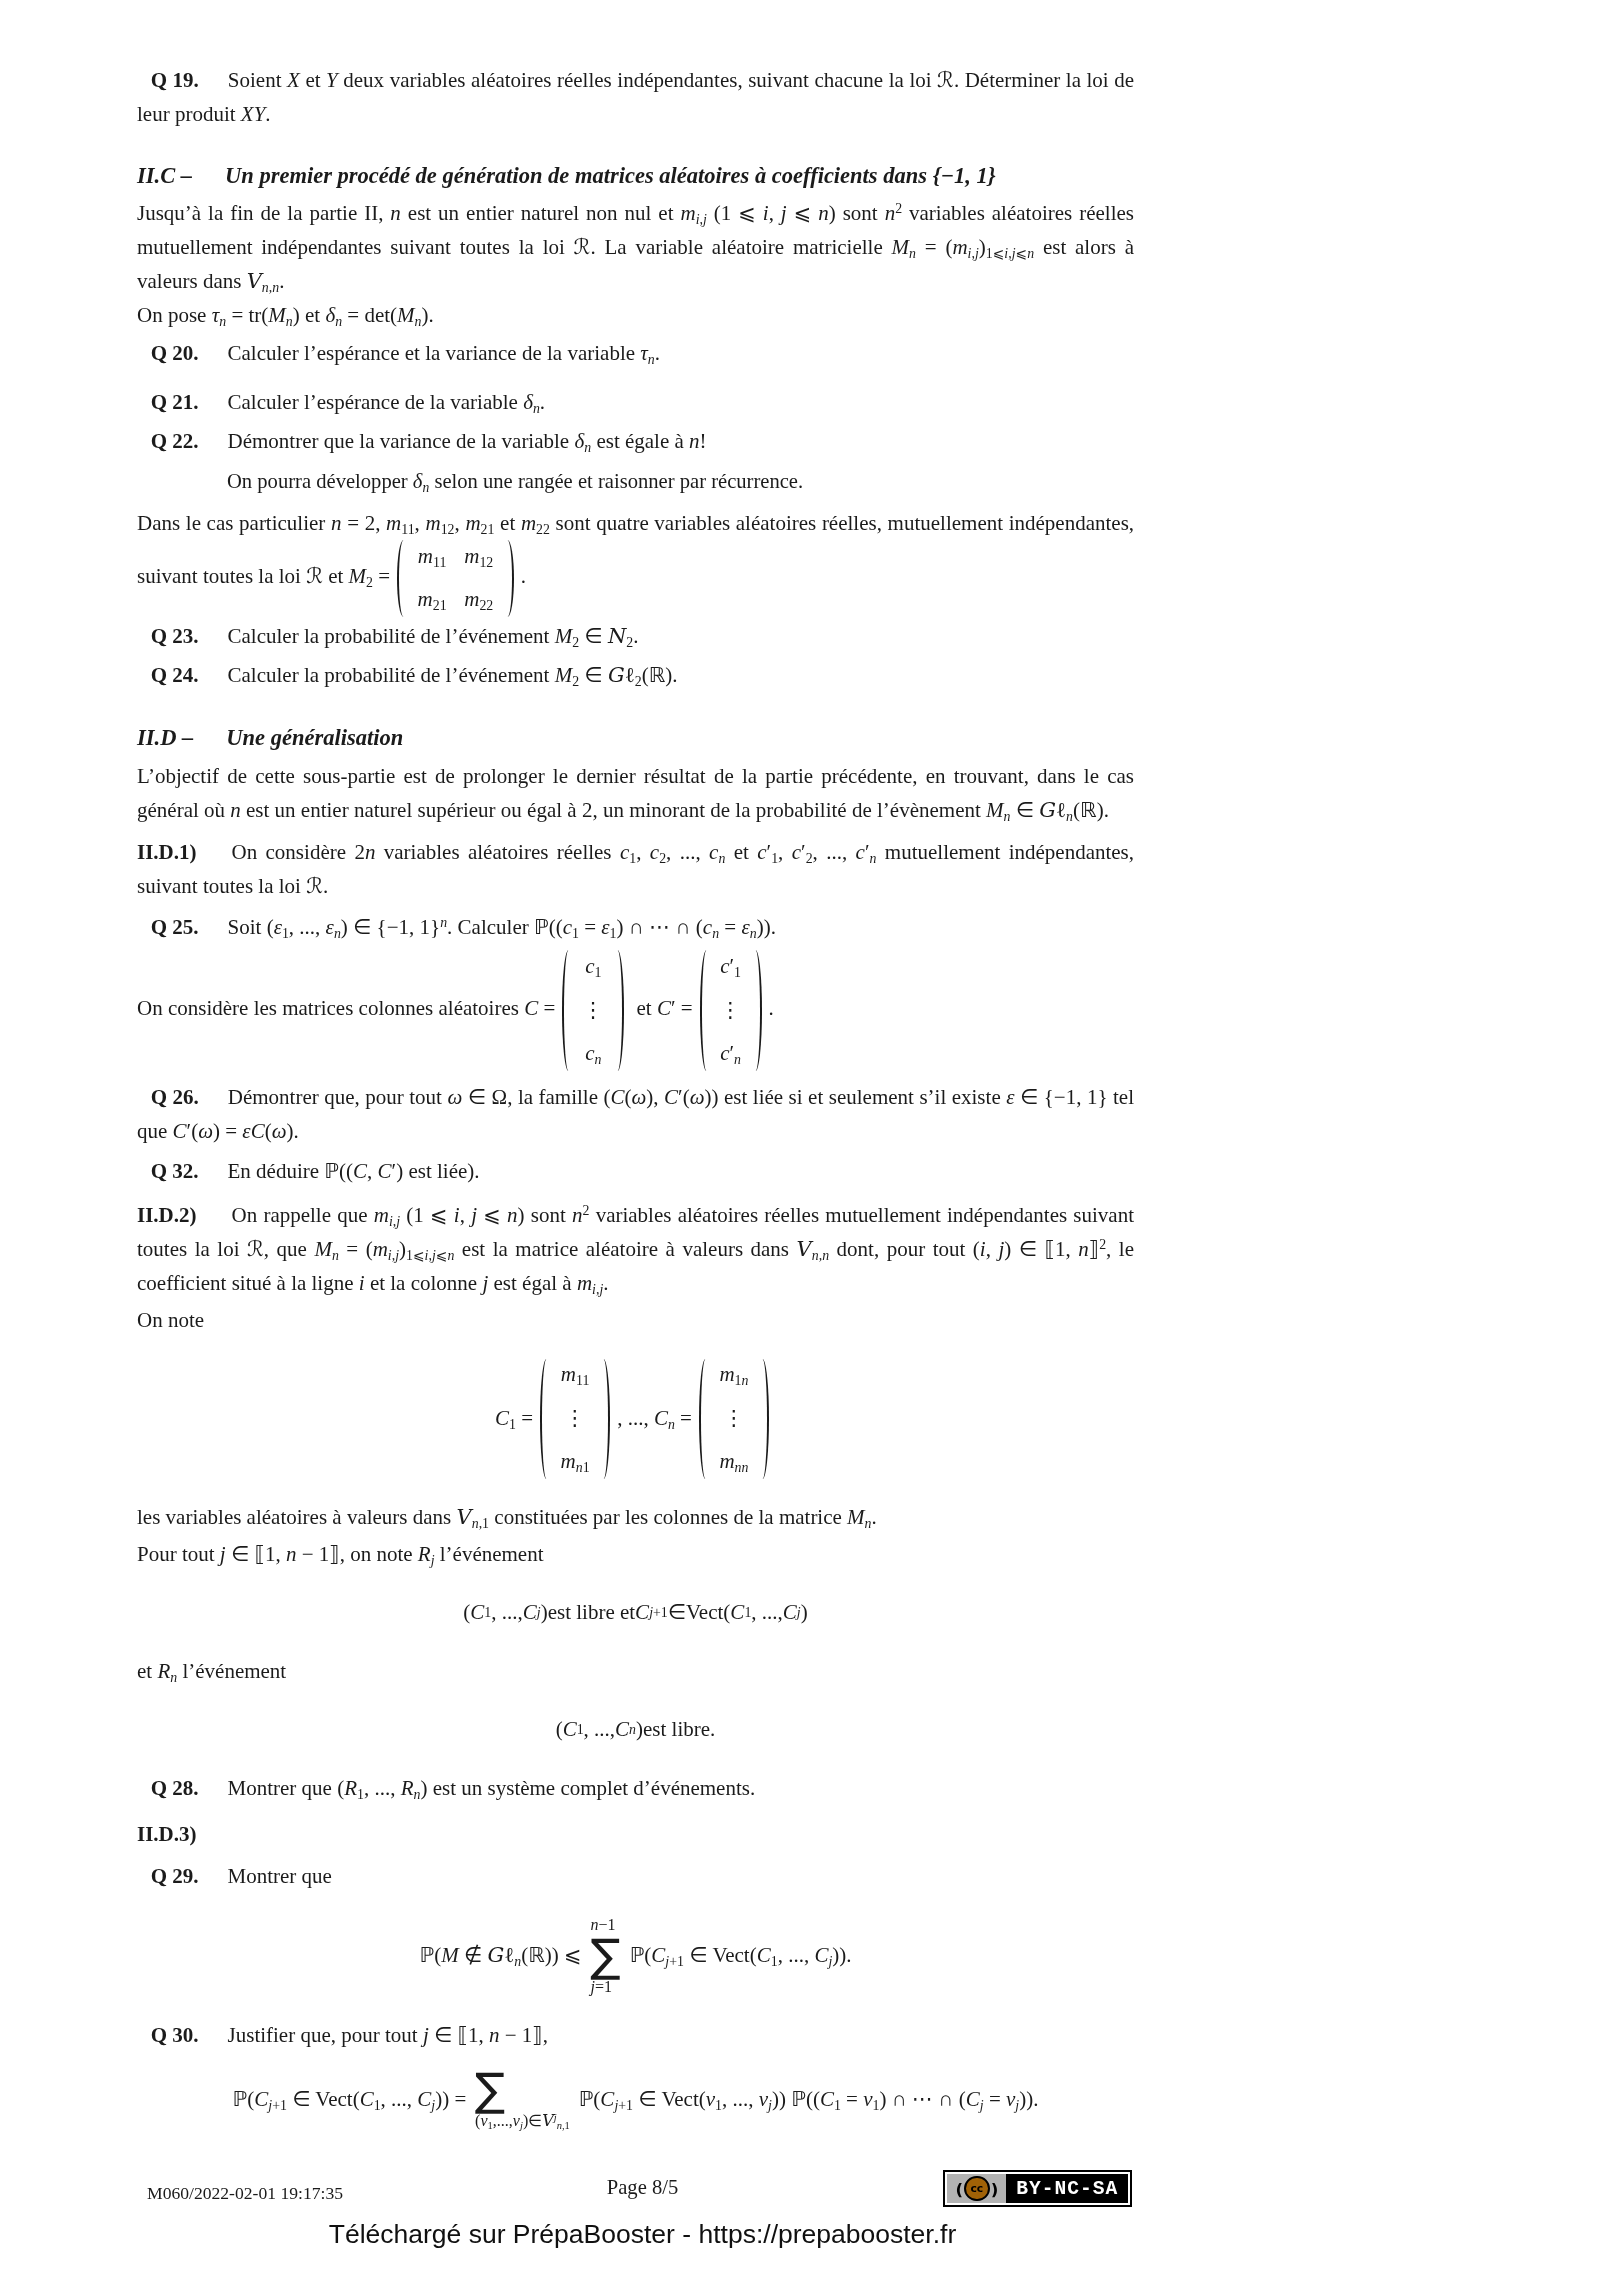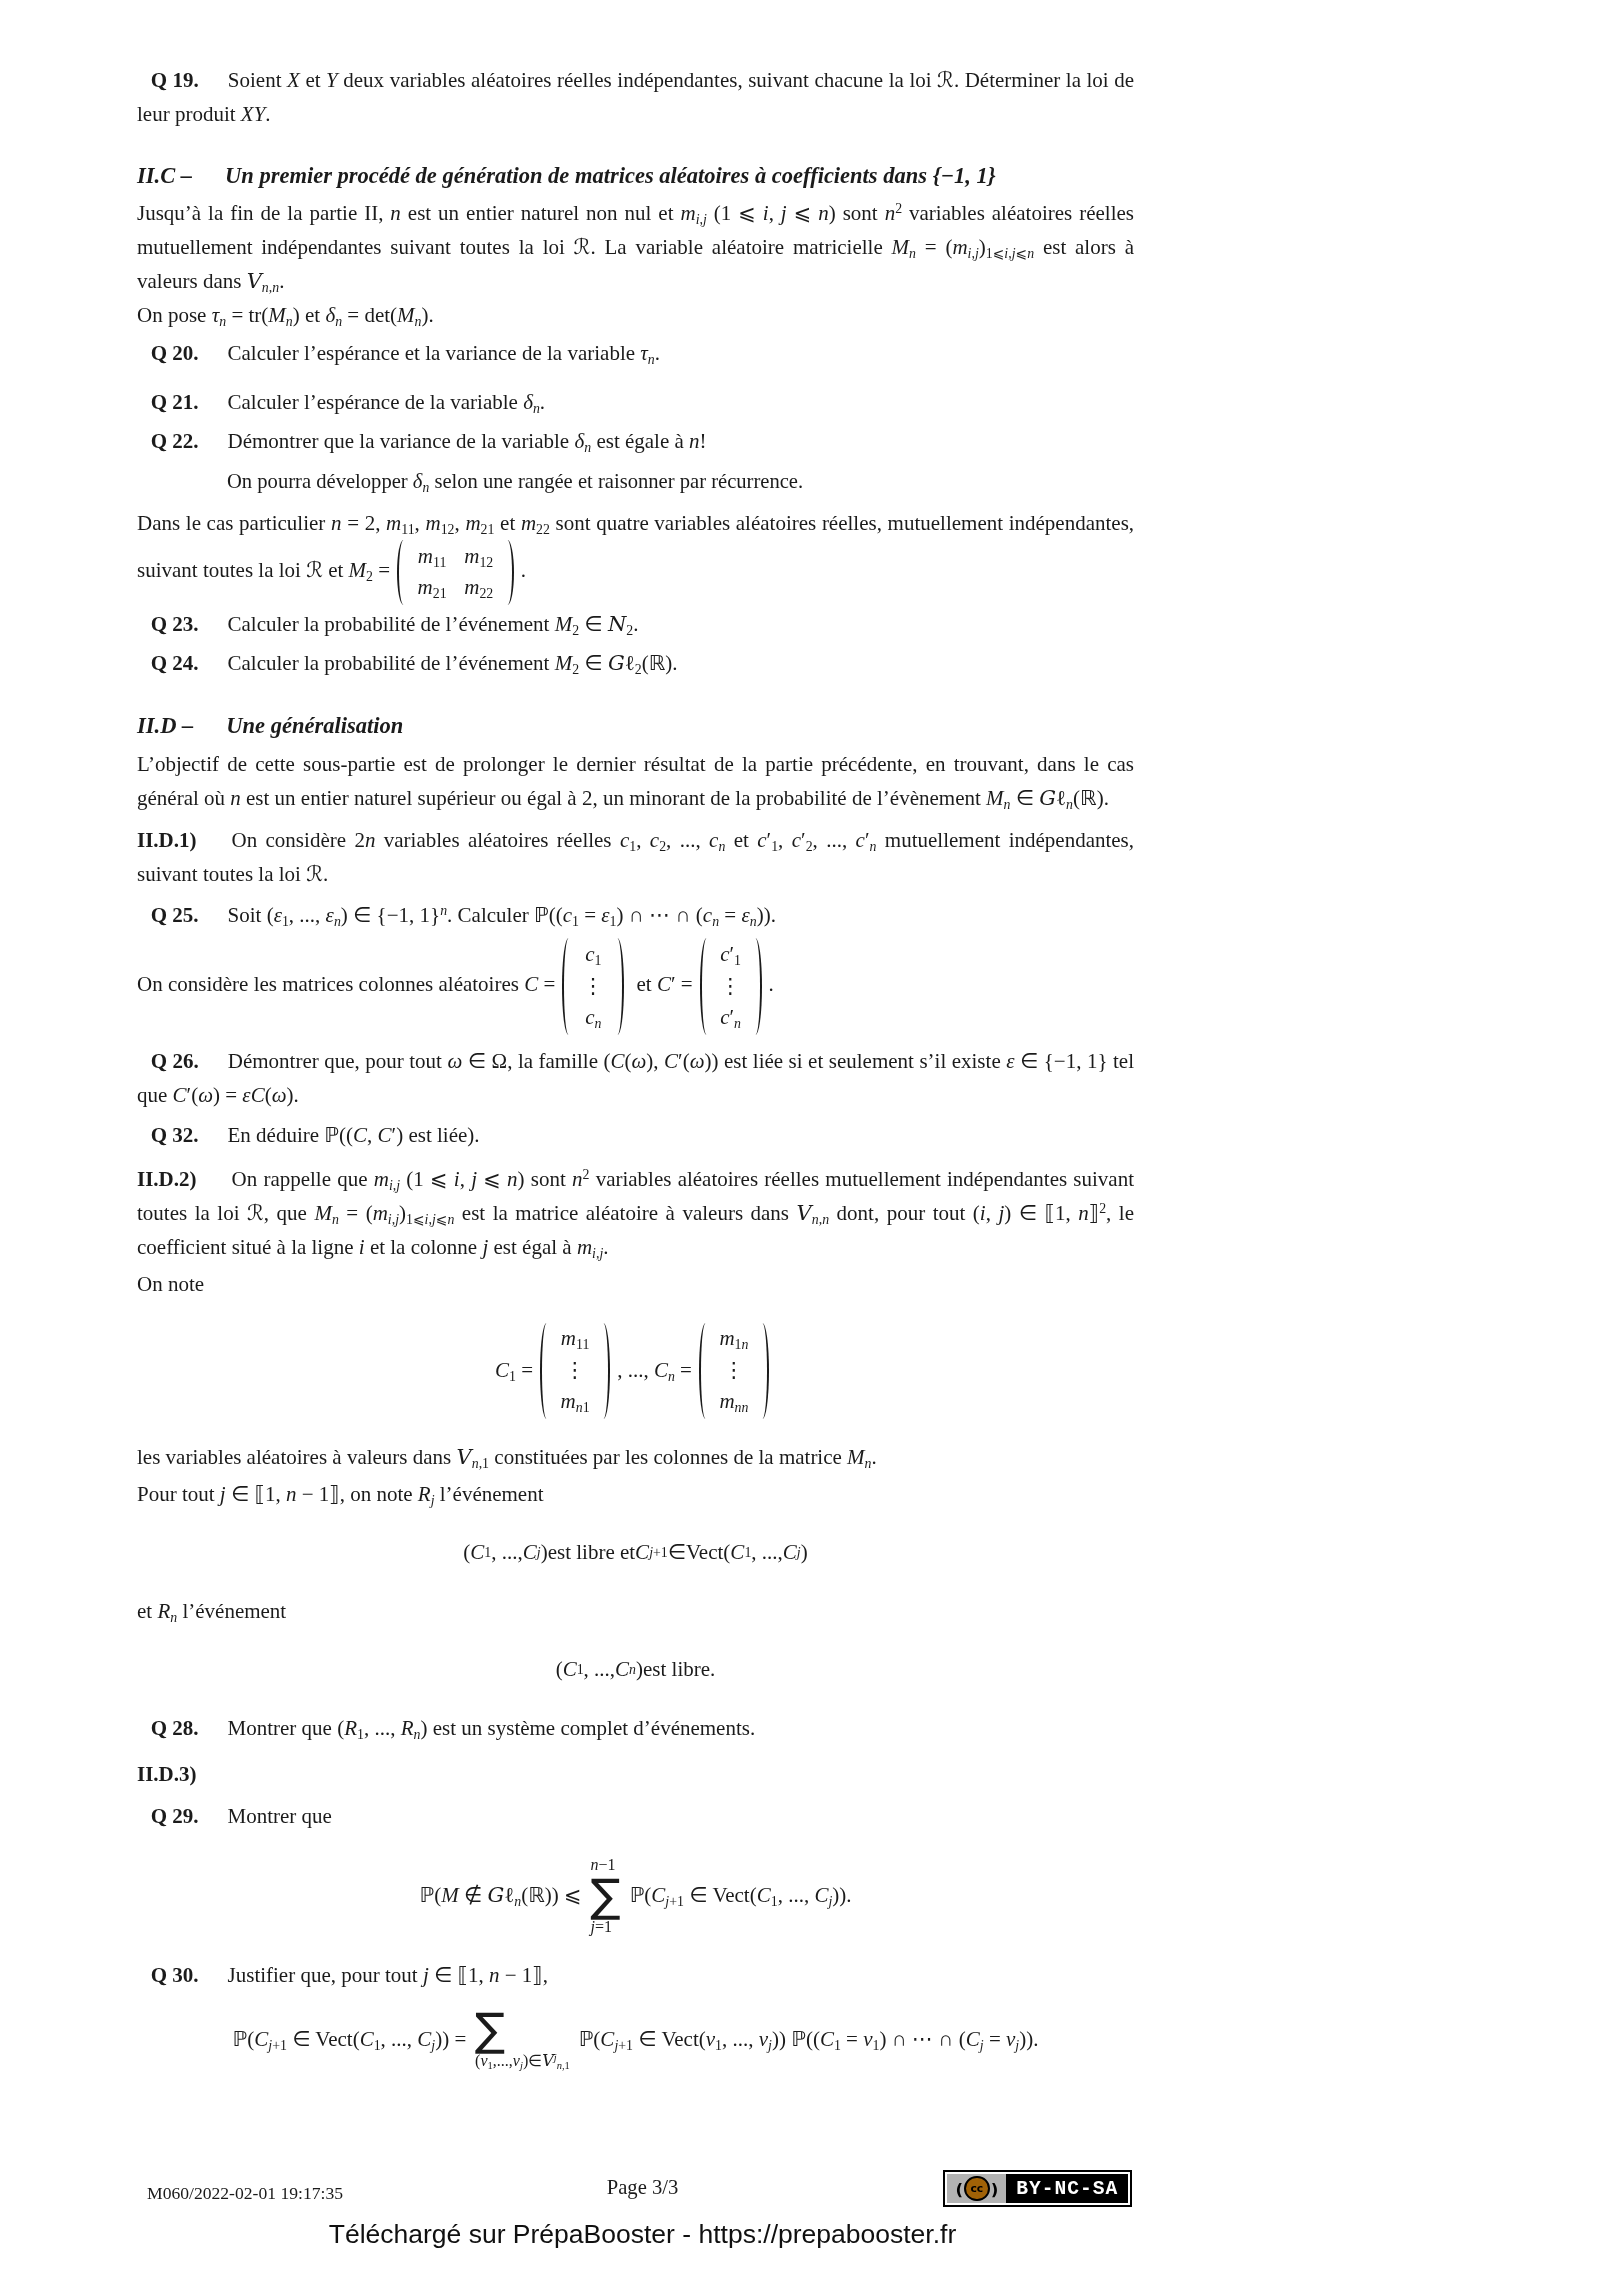--- a/index.html
+++ b/index.html
@@ -25,21 +25,21 @@
   .rm{font-style:normal;}
   .cal{font-family:"DejaVu Serif",serif;font-style:italic;}
   sub,sup{font-size:66%;line-height:0;}
   sub{vertical-align:-0.3em;}
   sup{vertical-align:0.5em;}
   .nw{white-space:nowrap;}
   
   .mat{display:inline-flex;vertical-align:middle;margin:0 6.9px;align-items:stretch;}
   .mat .pl{width:9.8px;border-left:2.2px solid currentColor;border-radius:55% 0 0 55% / 50% 0 0 50%;}
   .mat .pr{width:9.8px;border-right:2.2px solid currentColor;border-radius:0 55% 55% 0 / 0 50% 50% 0;}
-  .mat .cells{display:grid;justify-items:center;align-content:center;padding:3.9px 8.8px;row-gap:6px;line-height:25.5px;}
+  .mat .cells{display:grid;justify-items:center;align-content:center;padding:3.9px 8.8px;row-gap:18px;line-height:25.5px;}
   .cells.c2{grid-template-columns:auto auto;column-gap:17.6px;}
   
   .disp{display:flex;justify-content:center;align-items:center;text-align:left;}
   .bigsum{display:inline-flex;flex-direction:column;margin:0 8.8px;font-size:16px;line-height:19.6px;}
   .sigma{font-size:45px;line-height:43px;font-family:"DejaVu Sans",sans-serif;}
   
   .footer-left{position:absolute;left:147px;top:2183px;font-size:17.6px;text-align:left;}
   .footer-page{position:absolute;left:0;width:100%;top:2176px;font-size:20.6px;text-align:center;}
   .download{position:absolute;left:0;width:100%;top:2219px;text-align:center;
     font-family:"Liberation Sans","DejaVu Sans",sans-serif;font-size:26.5px;color:#101010;}
@@ -175,21 +175,21 @@
     <span><span>ℙ(</span><span class="mi">C</span><sub><span class="mi">j</span><span>+1</span></sub><span> ∈ </span><span class="rm">Vect</span><span>(</span><span class="mi">C</span><sub><span>1</span></sub><span>, ..., </span><span class="mi">C</span><sub><span class="mi">j</span></sub><span>)) =</span></span>
     <span class="bigsum">
         <span></span>
         <span class="sigma">∑</span>
         <span><span>(</span><span class="mi">v</span><sub><span>1</span></sub><span>,...,</span><span class="mi">v</span><sub><span class="mi">j</span></sub><span>)∈</span><span class="cal">V</span><sup><span class="mi">j</span></sup><sub><span class="mi">n</span><span>,1</span></sub></span>
       </span>
     <span><span>ℙ(</span><span class="mi">C</span><sub><span class="mi">j</span><span>+1</span></sub><span> ∈ </span><span class="rm">Vect</span><span>(</span><span class="mi">v</span><sub><span>1</span></sub><span>, ..., </span><span class="mi">v</span><sub><span class="mi">j</span></sub><span>)) ℙ((</span><span class="mi">C</span><sub><span>1</span></sub><span> = </span><span class="mi">v</span><sub><span>1</span></sub><span>) ∩ ⋯ ∩ (</span><span class="mi">C</span><sub><span class="mi">j</span></sub><span> = </span><span class="mi">v</span><sub><span class="mi">j</span></sub><span>))</span>.</span>
   </div>
 
   <div class="footer-left">M060/2022-02-01 19:17:35</div>
-  <div class="footer-page">Page 3/3</div>
+  <div class="footer-page">Page 8/5</div>
   <div class="cc-badge">
     <span class="cc-left">
         <span class="cc-paren">(</span>
         <span class="cc-circle">cc</span>
         <span class="cc-paren">)</span>
       </span>
     <span class="cc-text">BY-NC-SA</span>
   </div>
   <div class="download">Téléchargé sur PrépaBooster - https://prepabooster.fr</div>
 

